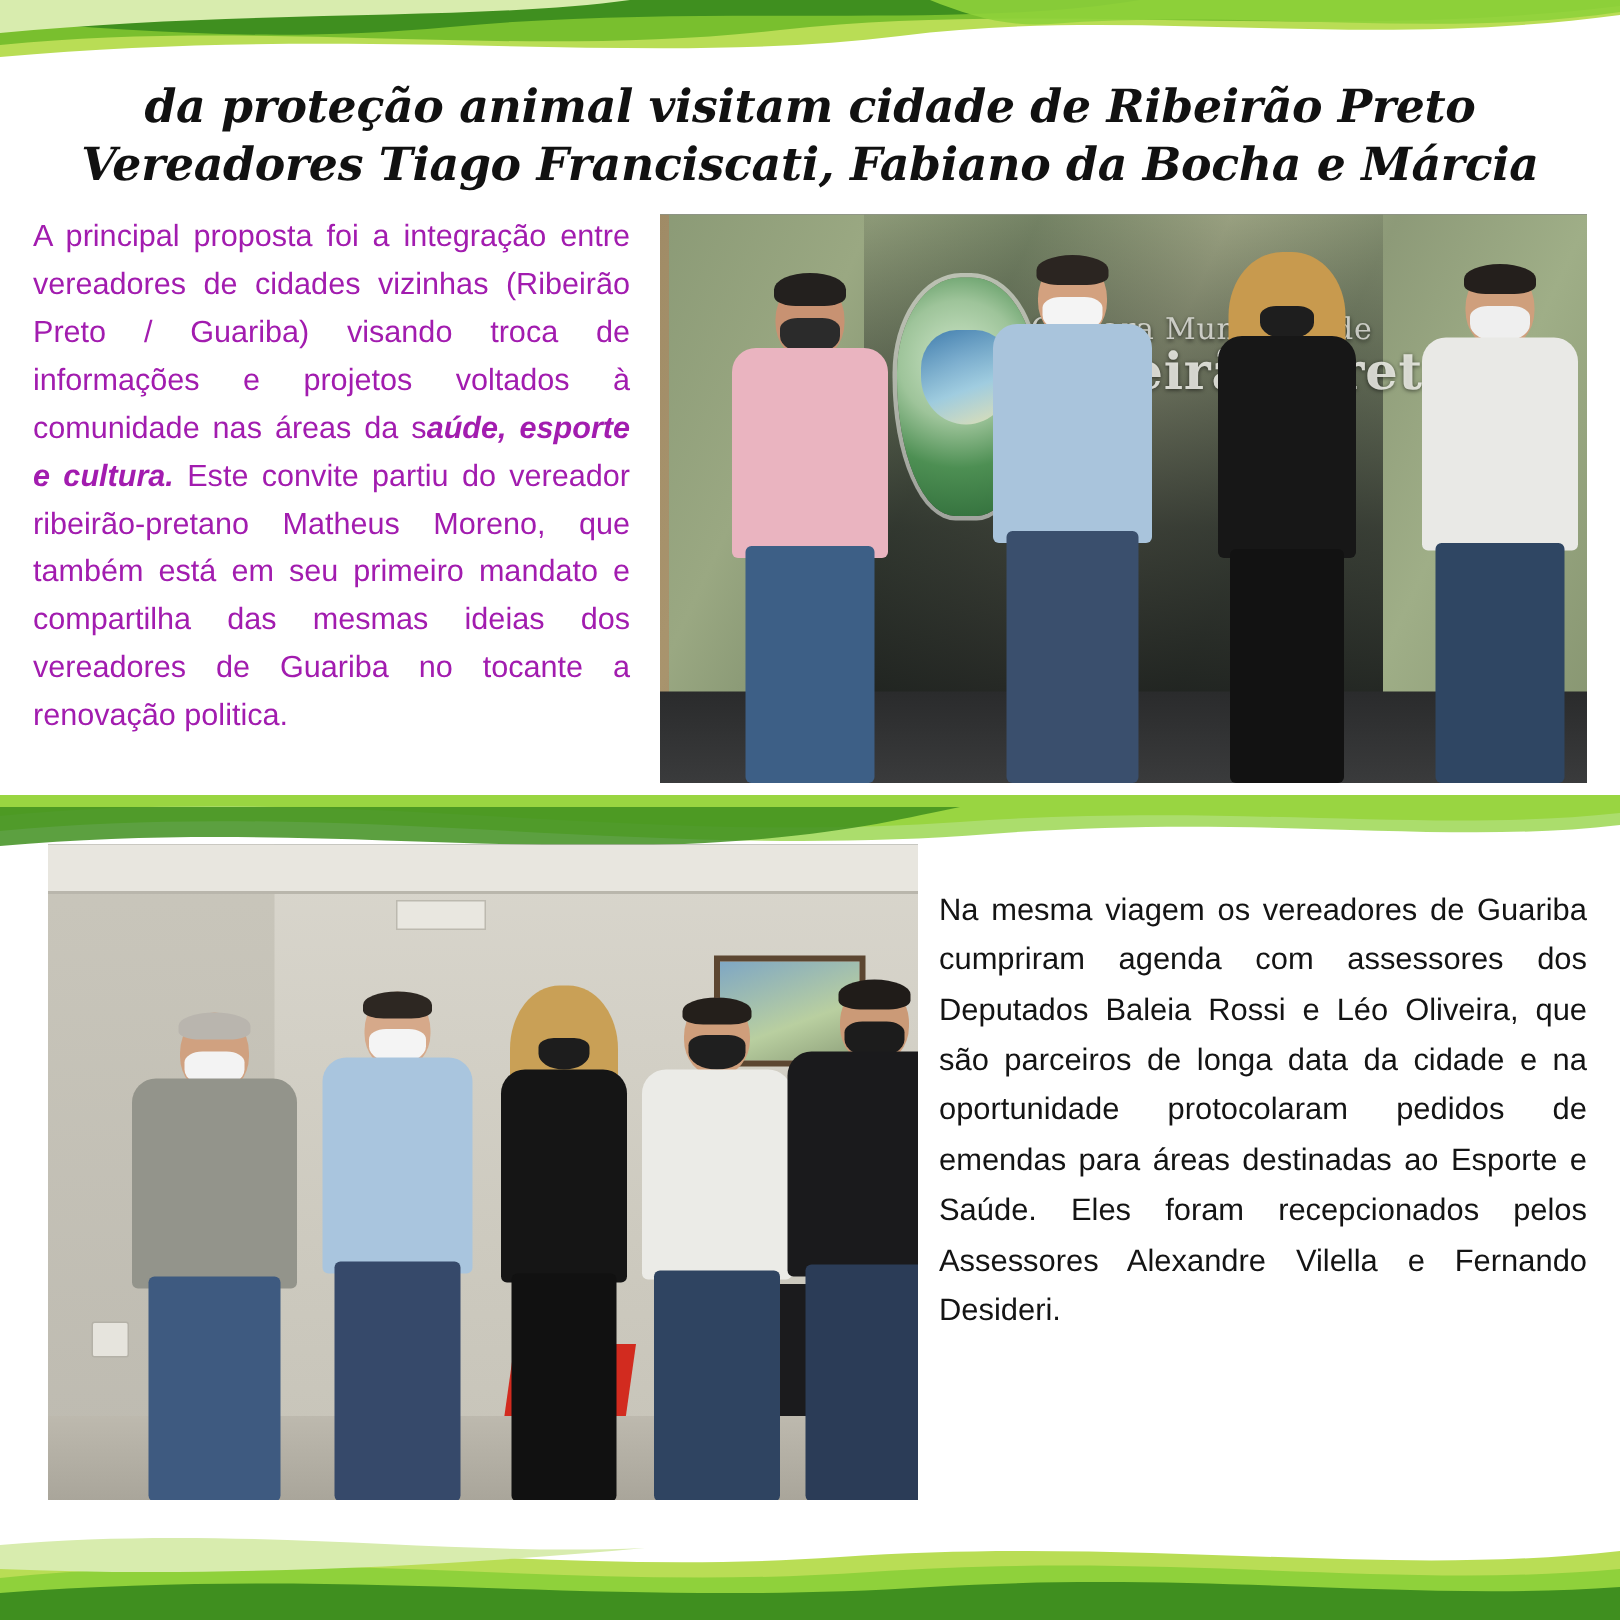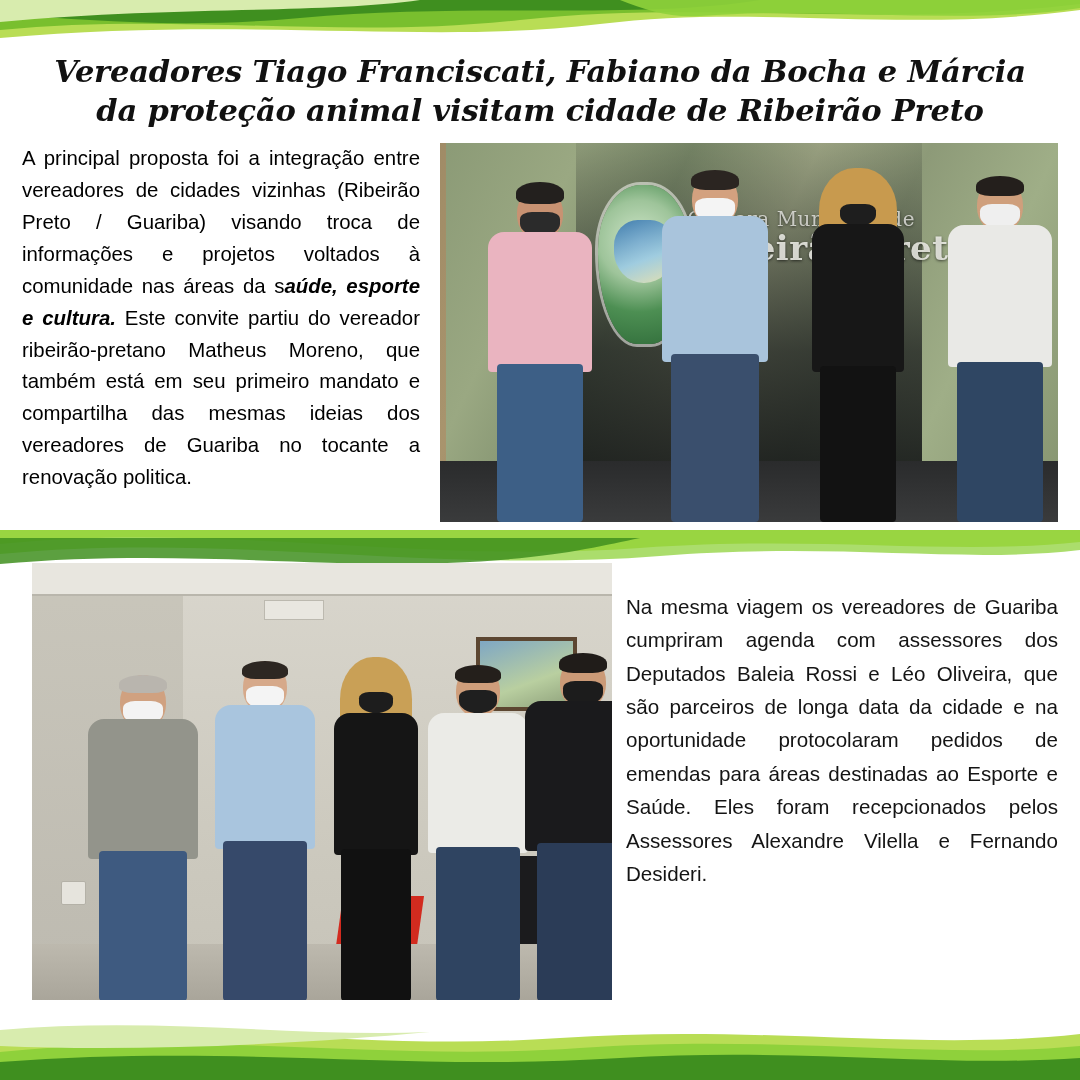--- a/index.html
+++ b/index.html
@@ -51,21 +51,21 @@
     width: 1036px;
     height: 392px;
   }
   .text-upper {
     position: absolute;
     top: 0;
     left: 0;
     width: 398px;
     font-size: 20.4px;
     line-height: 1.565;
-    color: #000000;
+    color: #a21caf;
     text-align: justify;
     text-justify: inter-word;
     font-weight: 500;
   }
   .text-upper .emph {
     font-weight: bold;
     font-style: italic;
   }
 
   .photo-top {
@@ -205,22 +205,22 @@
     <rect x="0" y="0" width="1080" height="52" fill="#ffffff"></rect>
     <path d="M0,0 H1080 V10 C900,34 760,4 600,24 C430,45 250,16 0,38 Z" fill="#b9dd55"></path>
     <path d="M0,0 H1080 V4 C880,28 700,0 520,20 C340,40 180,12 0,30 Z" fill="#79bf2e"></path>
     <path d="M0,0 H760 C640,20 470,2 300,18 C180,29 90,20 0,14 Z" fill="#3f8f1f"></path>
     <path d="M0,0 H420 C320,14 170,6 0,22 Z" fill="#d8ecae"></path>
     <path d="M620,0 H1080 V8 C960,26 830,6 700,16 C670,18 645,10 620,0 Z" fill="#8fd13b" opacity="0.9"></path>
   </svg>
 </div>
 
 <div class="headline">
+  <div>da proteção animal visitam cidade de Ribeirão Preto</div>
   <div>Vereadores Tiago Franciscati, Fabiano da Bocha e Márcia</div>
-  <div>da proteção animal visitam cidade de Ribeirão Preto</div>
 </div>
 
 <div class="block-upper">
 
   <div class="text-upper"><span>A principal proposta foi a integração entre vereadores de cidades vizinhas (Ribeirão Preto / Guariba) visando troca de informações e projetos voltados à comunidade nas áreas da s</span><span class="emph">aúde, esporte e cultura.</span><span> Este convite partiu do vereador ribeirão-pretano Matheus Moreno, que também está em seu primeiro mandato e compartilha das mesmas ideias dos vereadores de Guariba no tocante a renovação politica.</span></div>
 
   <div class="photo-top">
     <div class="p1-bg"></div>
     <div class="p1-aerial"></div>
     <div class="p1-darkpanel"></div>

